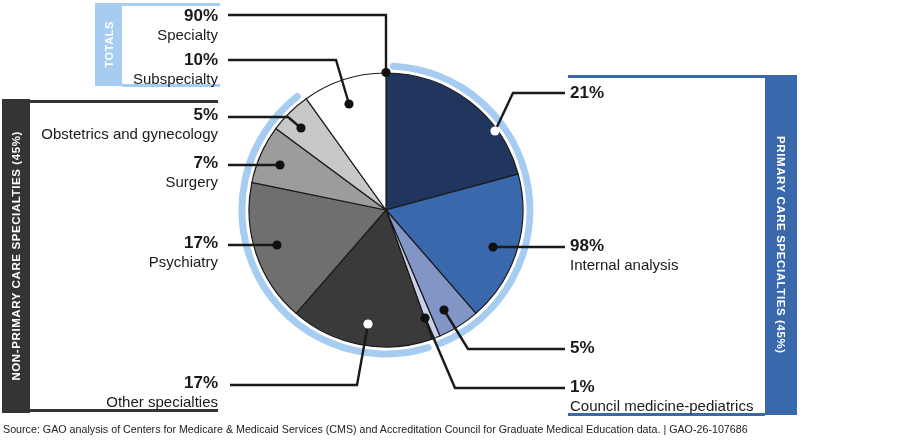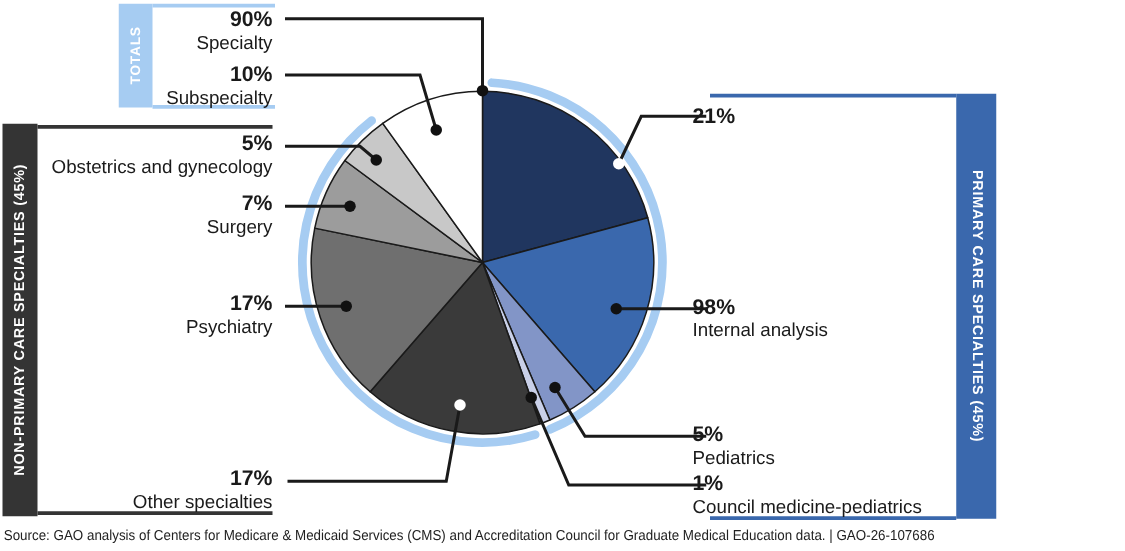--- a/index.html
+++ b/index.html
@@ -5,21 +5,21 @@
   html,body{margin:0;padding:0;background:#fff;}
   #canvas{
     position:relative;width:900px;height:441px;background:#fff;overflow:hidden;
     font-family:"Liberation Sans",sans-serif;color:#1a1a1a;
   }
   #chart-svg{position:absolute;left:0;top:0;}
   .callout{position:absolute;}
   .callout .pct{font-size:17px;font-weight:bold;line-height:20px;}
   .callout .name{font-size:15px;line-height:17px;}
   .col-left{right:682px;width:230px;text-align:right;}
-  .col-right{left:554px;width:250px;text-align:left;}
+  .col-right{left:570px;width:250px;text-align:left;}
   .vtab{position:absolute;display:flex;align-items:center;justify-content:center;}
   .vtab span{
     color:#fff;font-weight:bold;font-size:12px;letter-spacing:0.6px;
     writing-mode:vertical-rl;white-space:nowrap;
   }
   .vtab.up span{transform:rotate(180deg);}
   #totals-tab{left:95px;top:3px;width:27px;height:83px;}
   #totals-tab span{font-size:11px;}
   #nonprimary-tab{left:2px;top:99px;width:28px;height:314px;}
   #nonprimary-tab span{font-size:11.5px;}
@@ -120,21 +120,20 @@
 
   <div class="callout col-right" style="top:83px;">
     <div class="pct">21%</div>
   </div>
   <div class="callout col-right" style="top:236px;">
     <div class="pct">98%</div>
     <div class="name">Internal analysis</div>
   </div>
   <div class="callout col-right" style="top:338px;">
     <div class="pct">5%</div>
-    <div class="name">Pediatrics</div>
   </div>
   <div class="callout col-right" style="top:377px;">
     <div class="pct">1%</div>
     <div class="name">Council medicine-pediatrics</div>
   </div>
 
   <div id="source-line">Source: GAO analysis of Centers for Medicare &amp; Medicaid Services (CMS) and Accreditation Council for Graduate Medical Education data.  |  GAO-26-107686</div>
 </div>
 
 </body></html>

